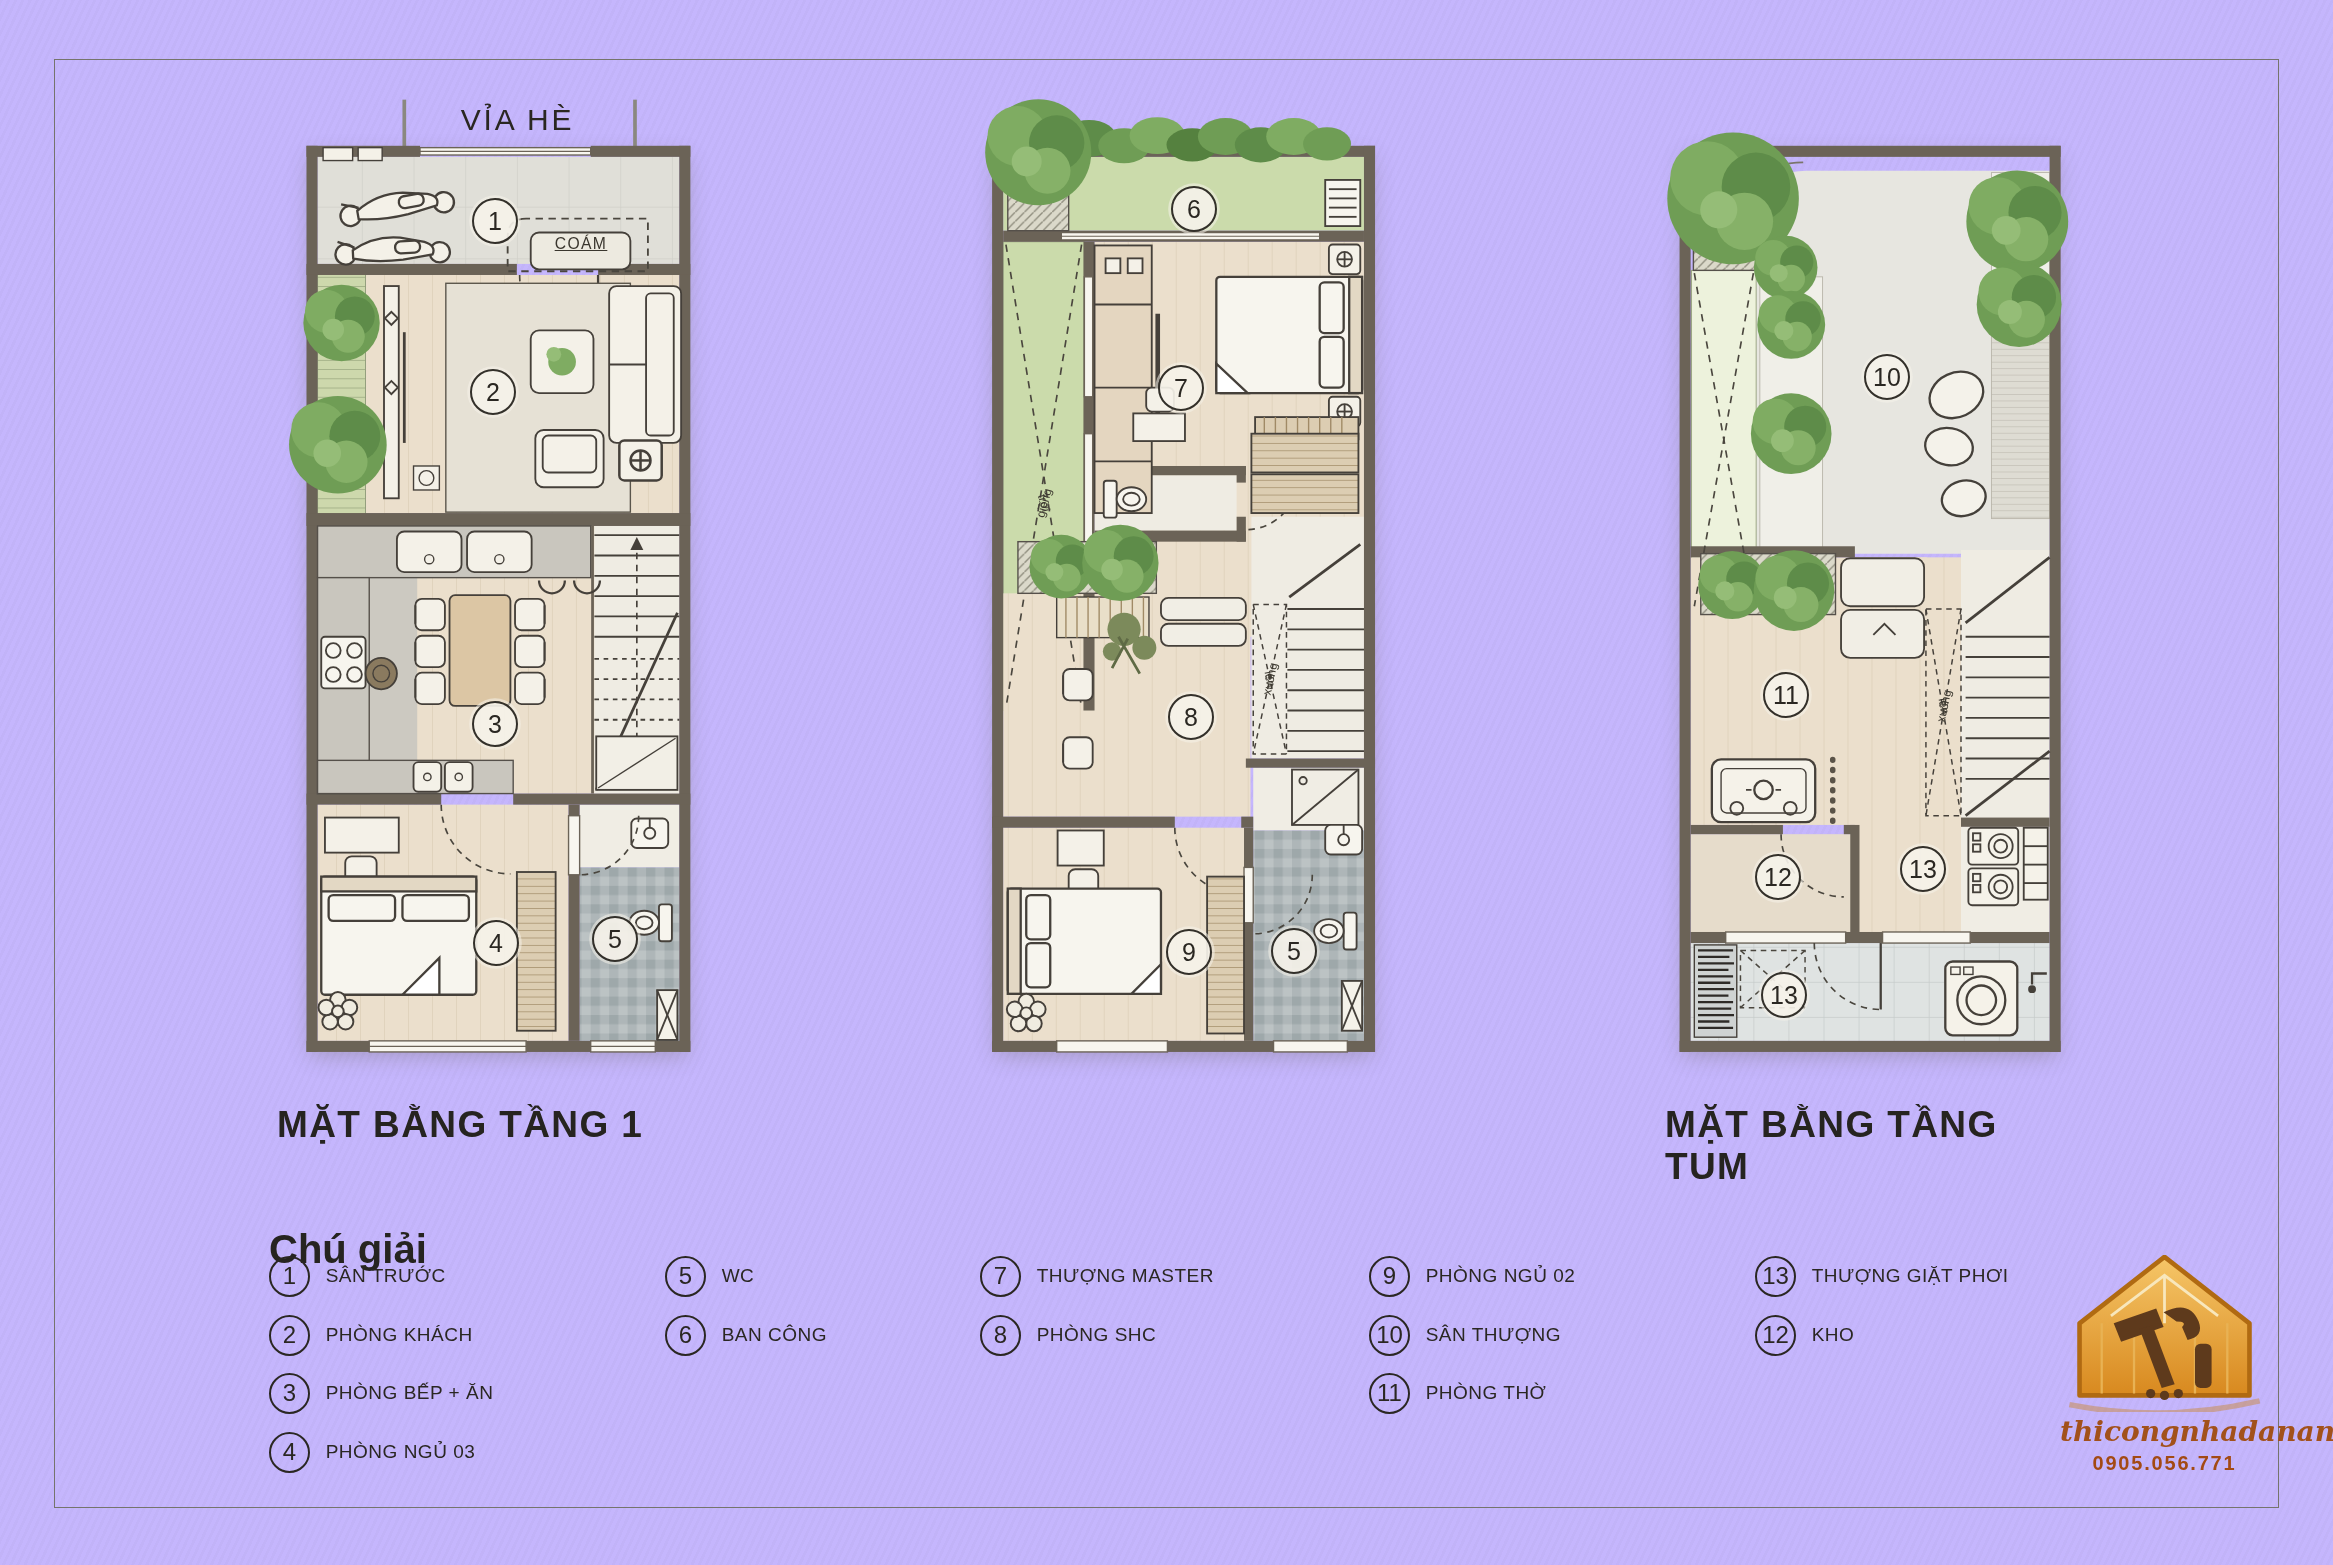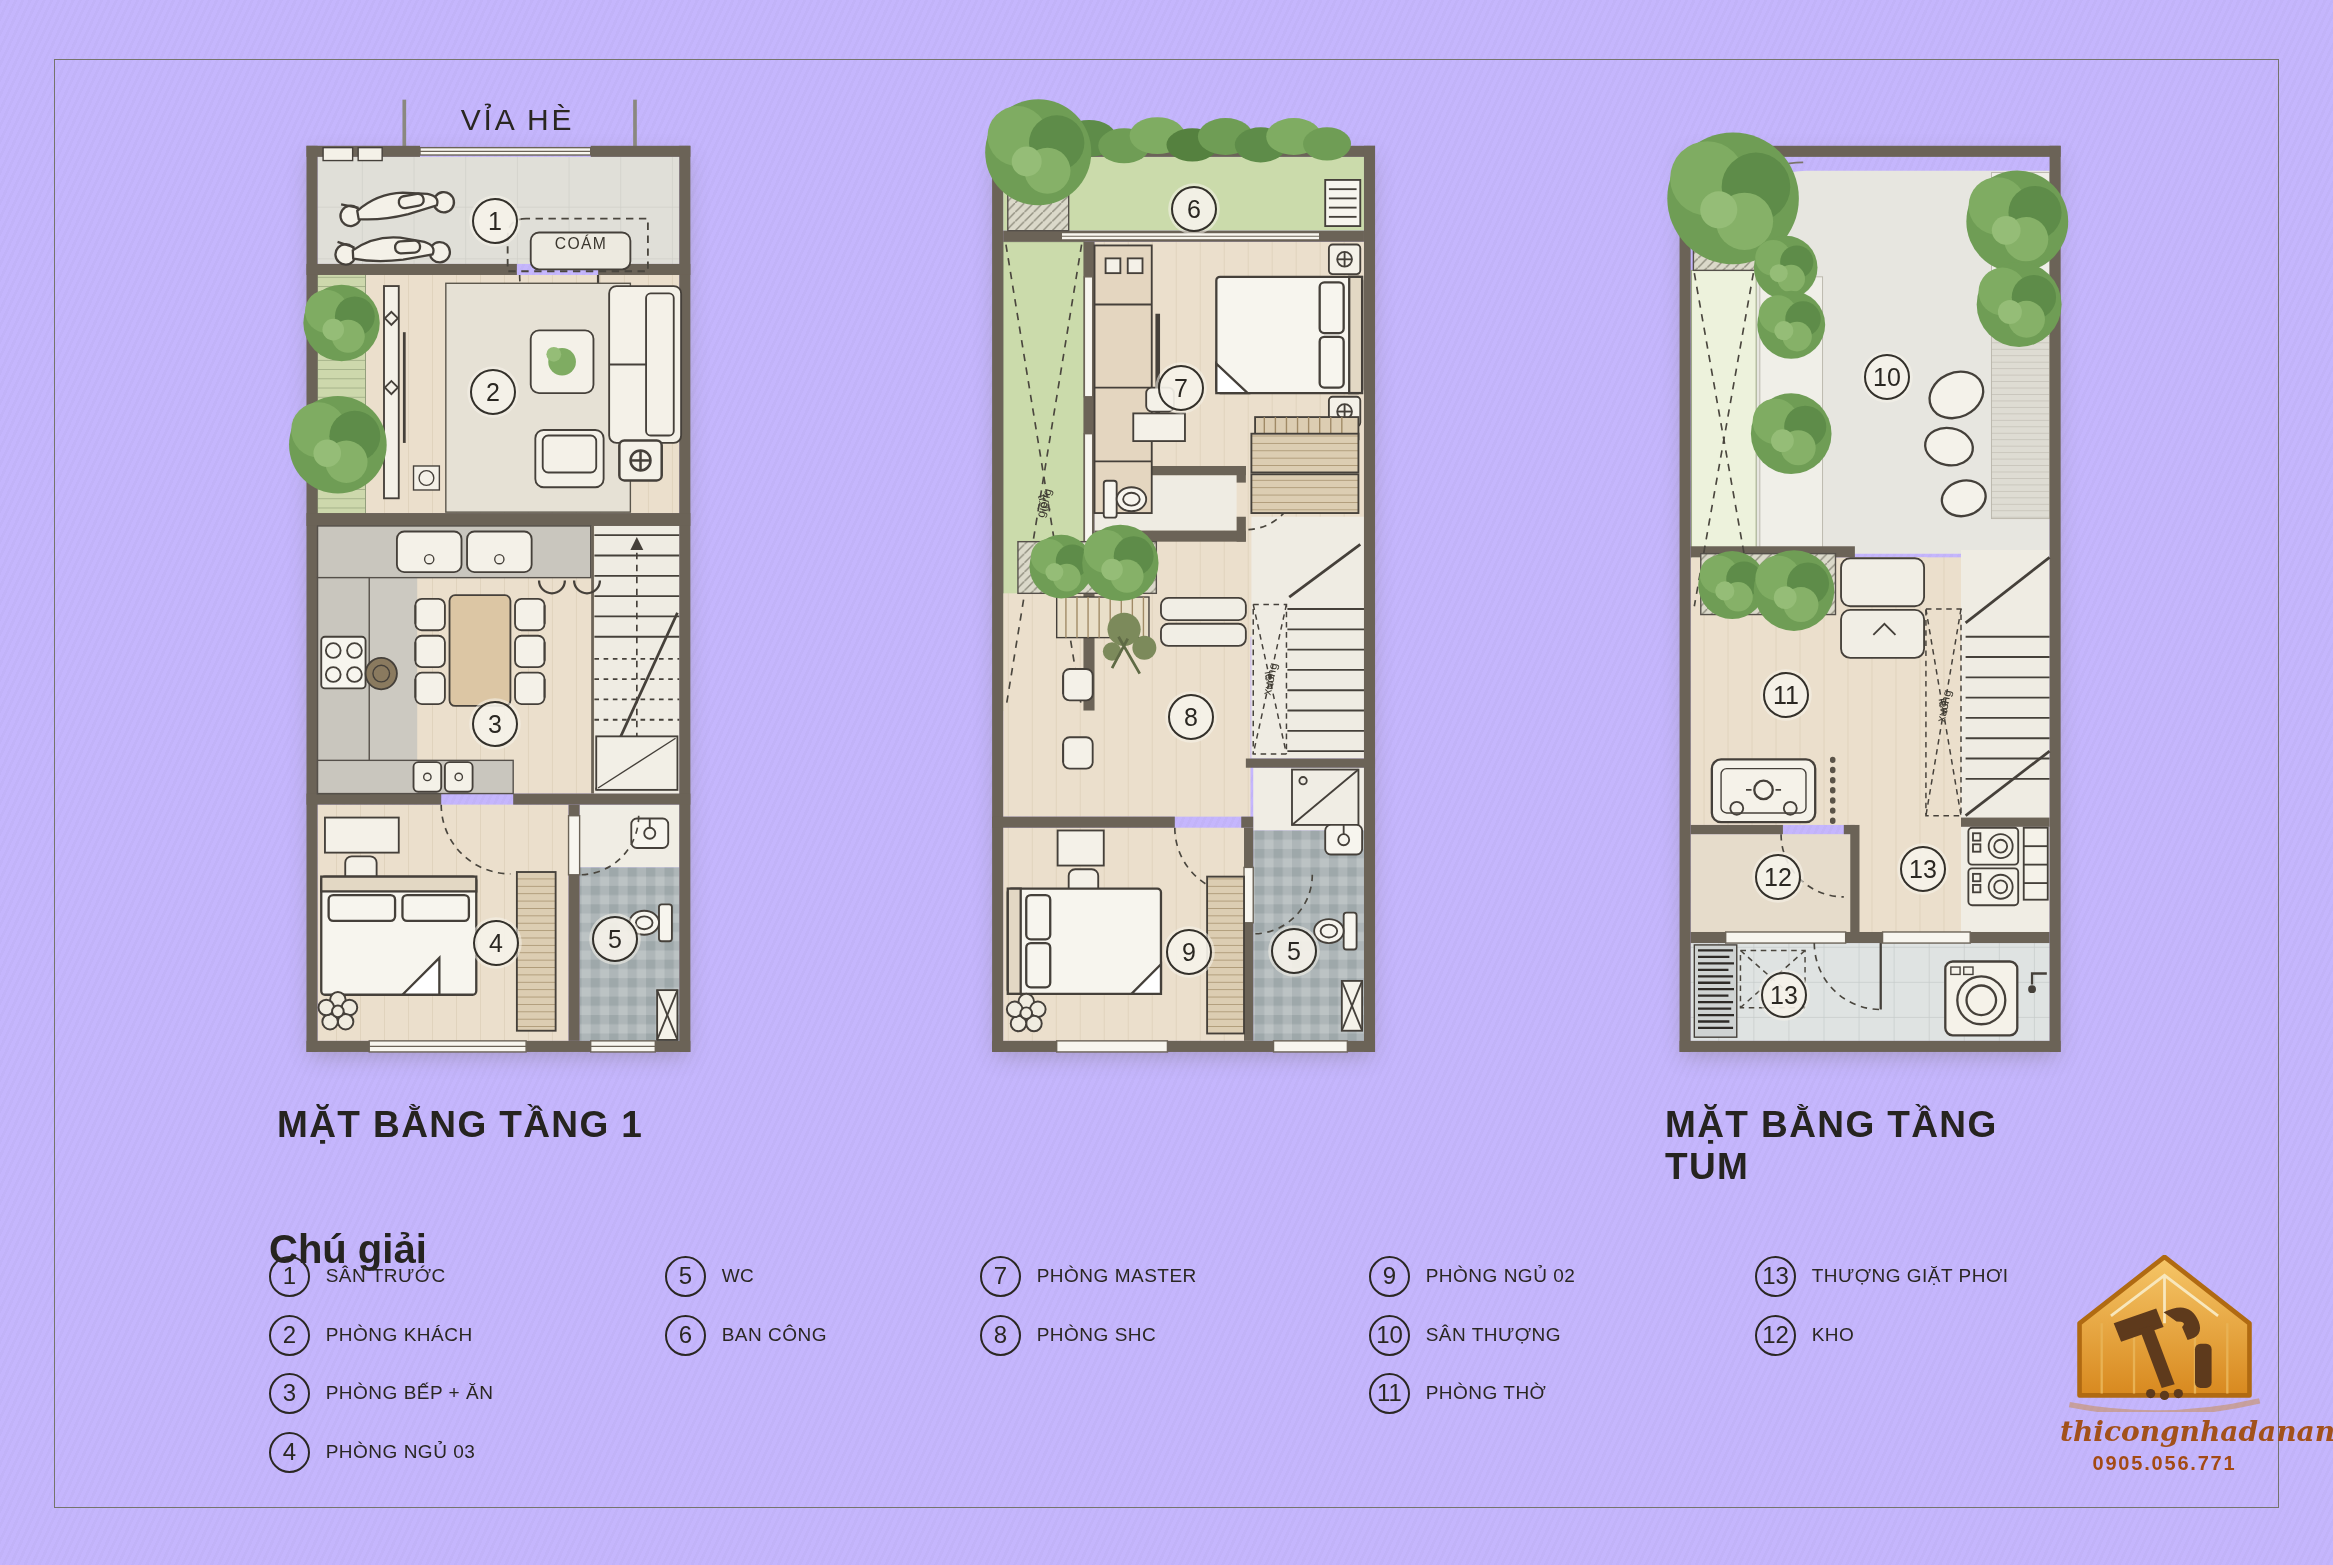--- a/index.html
+++ b/index.html
@@ -617,21 +617,21 @@
       <g stroke="#45403A" stroke-width="2.5" fill="none">
         <path d="M 2218,1055 h -16 v 12"></path>
           <circle cx="2202" cy="1072" r="3" fill="#45403A"></circle>
       </g>
     </g>
   </svg>
 
   <div class="frame"></div>
 
   <div class="overlay street-label" style="left:425px;top:103px;width:185px;">VỈA HÈ</div>
-  <div class="overlay bench-label" style="left:533px;top:235px;width:96px;">COÁM</div>
+  <div class="overlay bench-label" style="left:533px;top:235px;width:96px;text-decoration:underline;">COÁM</div>
   <div class="marker" style="left:472px;top:198px;">1</div>
   <div class="marker" style="left:470px;top:369px;">2</div>
   <div class="marker" style="left:472px;top:701px;">3</div>
   <div class="marker" style="left:473px;top:920px;">4</div>
   <div class="marker" style="left:592px;top:916px;">5</div>
 
   <div class="marker" style="left:1171px;top:186px;">6</div>
   <div class="marker" style="left:1158px;top:365px;">7</div>
   <div class="marker" style="left:1168px;top:694px;">8</div>
   <div class="marker" style="left:1166px;top:929px;">9</div>
@@ -681,21 +681,21 @@
     <span class="num">5</span>
     <span class="lab">WC</span>
   </div>
   <div class="legend-item" style="left:665px;top:1314px;">
     <span class="num">6</span>
     <span class="lab">BAN CÔNG</span>
   </div>
 
   <div class="legend-item" style="left:980px;top:1255px;">
     <span class="num">7</span>
-    <span class="lab">PHÒNG MASTER</span>
+    <span class="lab">THƯỢNG MASTER</span>
   </div>
   <div class="legend-item" style="left:980px;top:1314px;">
     <span class="num">8</span>
     <span class="lab">PHÒNG SHC</span>
   </div>
 
   <div class="legend-item" style="left:1369px;top:1255px;">
     <span class="num">9</span>
     <span class="lab">PHÒNG NGỦ 02</span>
   </div>

